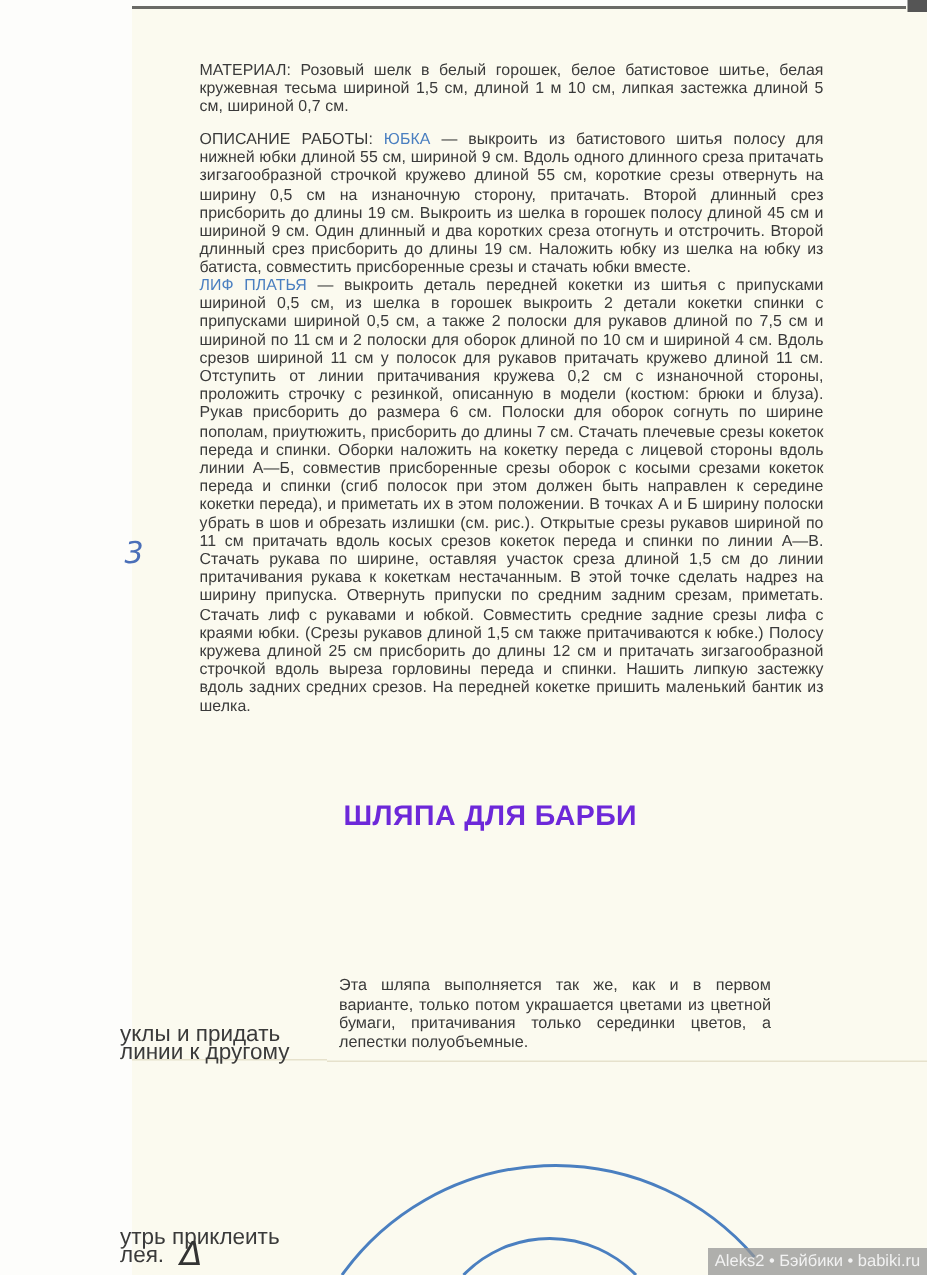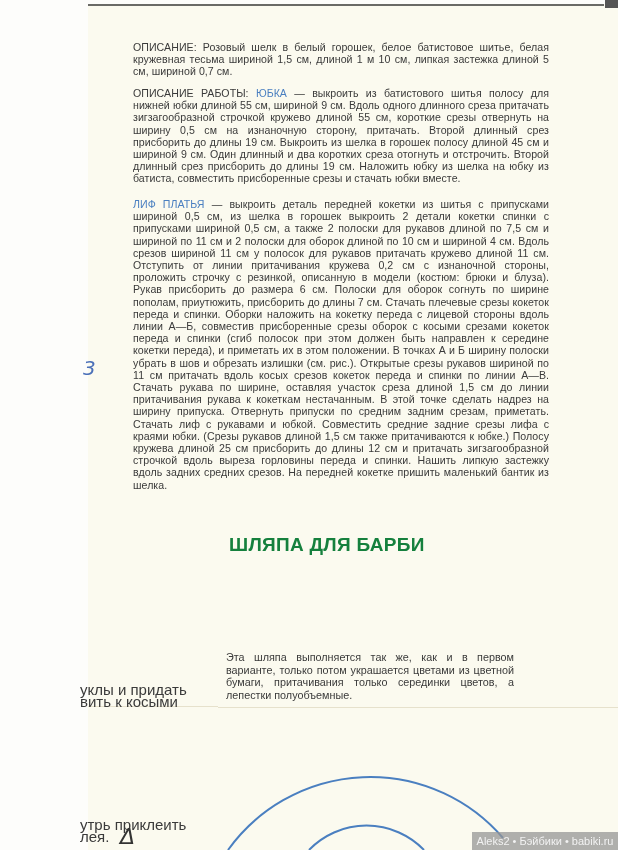--- a/index.html
+++ b/index.html
@@ -20,25 +20,25 @@
       position: absolute; left: 605px; top: 0px; width: 13px; height: 8px; background: #555;
     }
     .body-text {
       position: absolute; left: 133px; width: 416px;
       font-size: 10.6px; line-height: 12.2px; text-align: justify;
       color: #3a3a3a; letter-spacing: 0.05px;
     }
     .body-text p { margin: 0; }
     #material { top: 41px; }
     #skirt { top: 87px; }
-    #bodice { top: 198px; }
+    #bodice { top: 184px; }
     .blue { color: #4a7fc0; font-weight: normal; }
     .heading {
       position: absolute; left: 229px; top: 534px;
-      font-size: 19px; font-weight: bold; color: #15803d; letter-spacing: 0.3px;
+      font-size: 19px; font-weight: bold; color: #6d28d9; letter-spacing: 0.3px;
     }
     #hat-text {
       position: absolute; left: 226px; top: 651px; width: 288px;
       font-size: 10.8px; line-height: 12.6px; text-align: justify; color: #3a3a3a;
     }
     .left-frag {
       position: absolute; left: 80px; font-size: 15px; line-height: 12px; color: #3a3a3a;
     }
     #frag1 { top: 684px; }
     #frag2 { top: 780px; margin-top: 39px; }
@@ -58,41 +58,41 @@
     }
   </style>
 </head>
 <body>
 
 <div class="page"></div>
 <div class="top-rule"></div>
 <div class="top-rule-end"></div>
 
 <div class="body-text" id="material">
-  <p><span>ОПИСАНИЕ:</span><span> Розовый шелк в белый горошек, белое батистовое шитье, белая кружевная тесьма шириной 1,5 см, длиной 1 м 10 см, липкая застежка длиной 5 см, шириной 0,7 см.</span></p>
+  <p><span>МАТЕРИАЛ:</span><span> Розовый шелк в белый горошек, белое батистовое шитье, белая кружевная тесьма шириной 1,5 см, длиной 1 м 10 см, липкая застежка длиной 5 см, шириной 0,7 см.</span></p>
 </div>
 
 <div class="body-text" id="skirt">
   <p><span>ОПИСАНИЕ РАБОТЫ: </span><span class="blue">ЮБКА</span><span> — выкроить из батистового шитья полосу для нижней юбки длиной 55 см, шириной 9 см. Вдоль одного длинного среза притачать зигзагообразной строчкой кружево длиной 55 см, короткие срезы отвернуть на ширину 0,5 см на изнаночную сторону, притачать. Второй длинный срез присборить до длины 19 см. Выкроить из шелка в горошек полосу длиной 45 см и шириной 9 см. Один длинный и два коротких среза отогнуть и отстрочить. Второй длинный срез присборить до длины 19 см. Наложить юбку из шелка на юбку из батиста, совместить присборенные срезы и стачать юбки вместе.</span></p>
 </div>
 
 <div class="body-text" id="bodice">
   <p><span class="blue">ЛИФ ПЛАТЬЯ</span><span> — выкроить деталь передней кокетки из шитья с припусками шириной 0,5 см, из шелка в горошек выкроить 2 детали кокетки спинки с припусками шириной 0,5 см, а также 2 полоски для рукавов длиной по 7,5 см и шириной по 11 см и 2 полоски для оборок длиной по 10 см и шириной 4 см. Вдоль срезов шириной 11 см у полосок для рукавов притачать кружево длиной 11 см. Отступить от линии притачивания кружева 0,2 см с изнаночной стороны, проложить строчку с резинкой, описанную в модели (костюм: брюки и блуза). Рукав присборить до размера 6 см. Полоски для оборок согнуть по ширине пополам, приутюжить, присборить до длины 7 см. Стачать плечевые срезы кокеток переда и спинки. Оборки наложить на кокетку переда с лицевой стороны вдоль линии А—Б, совместив присборенные срезы оборок с косыми срезами кокеток переда и спинки (сгиб полосок при этом должен быть направлен к середине кокетки переда), и приметать их в этом положении. В точках А и Б ширину полоски убрать в шов и обрезать излишки (см. рис.). Открытые срезы рукавов шириной по 11 см притачать вдоль косых срезов кокеток переда и спинки по линии А—В. Стачать рукава по ширине, оставляя участок среза длиной 1,5 см до линии притачивания рукава к кокеткам нестачанным. В этой точке сделать надрез на ширину припуска. Отвернуть припуски по средним задним срезам, приметать. Стачать лиф с рукавами и юбкой. Совместить средние задние срезы лифа с краями юбки. (Срезы рукавов длиной 1,5 см также притачиваются к юбке.) Полосу кружева длиной 25 см присборить до длины 12 см и притачать зигзагообразной строчкой вдоль выреза горловины переда и спинки. Нашить липкую застежку вдоль задних средних срезов. На передней кокетке пришить маленький бантик из шелка.</span></p>
 </div>
 
 <div class="heading">ШЛЯПА ДЛЯ БАРБИ</div>
 
 <div class="faint-line" style="left:218px; top:707px; width:400px;"></div>
 <div class="faint-line" style="left:88px; top:706px; width:130px;"></div>
 
 <div id="hat-text">Эта шляпа выполняется так же, как и в первом варианте, только потом украшается цветами из цветной бумаги, притачивания только серединки цветов, а лепестки полуобъемные.</div>
 
 <div class="left-frag" id="frag1">
   <div>уклы и придать</div>
-  <div>вить к косыми</div>
+  <div>линии к другому</div>
 </div>
 <div class="left-frag" id="frag2">
   <div>утрь приклеить</div>
   <div>лея.</div>
 </div>
 
 <div class="handmark" id="mark-3">3</div>
 <div class="handmark" id="mark-a">Δ</div>
 
 <svg class="arcs" width="618" height="850">

